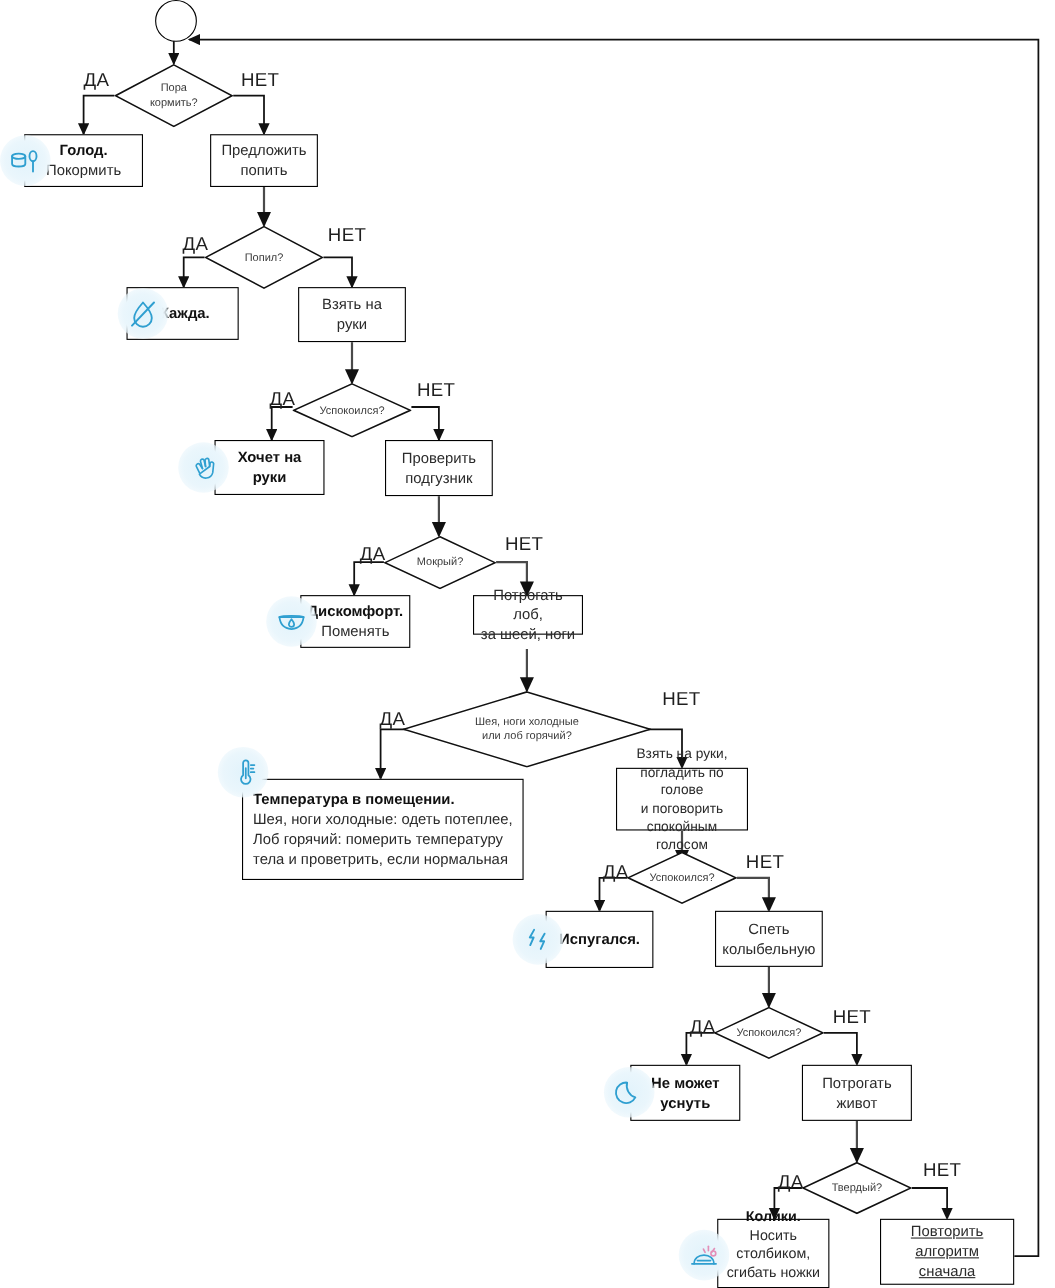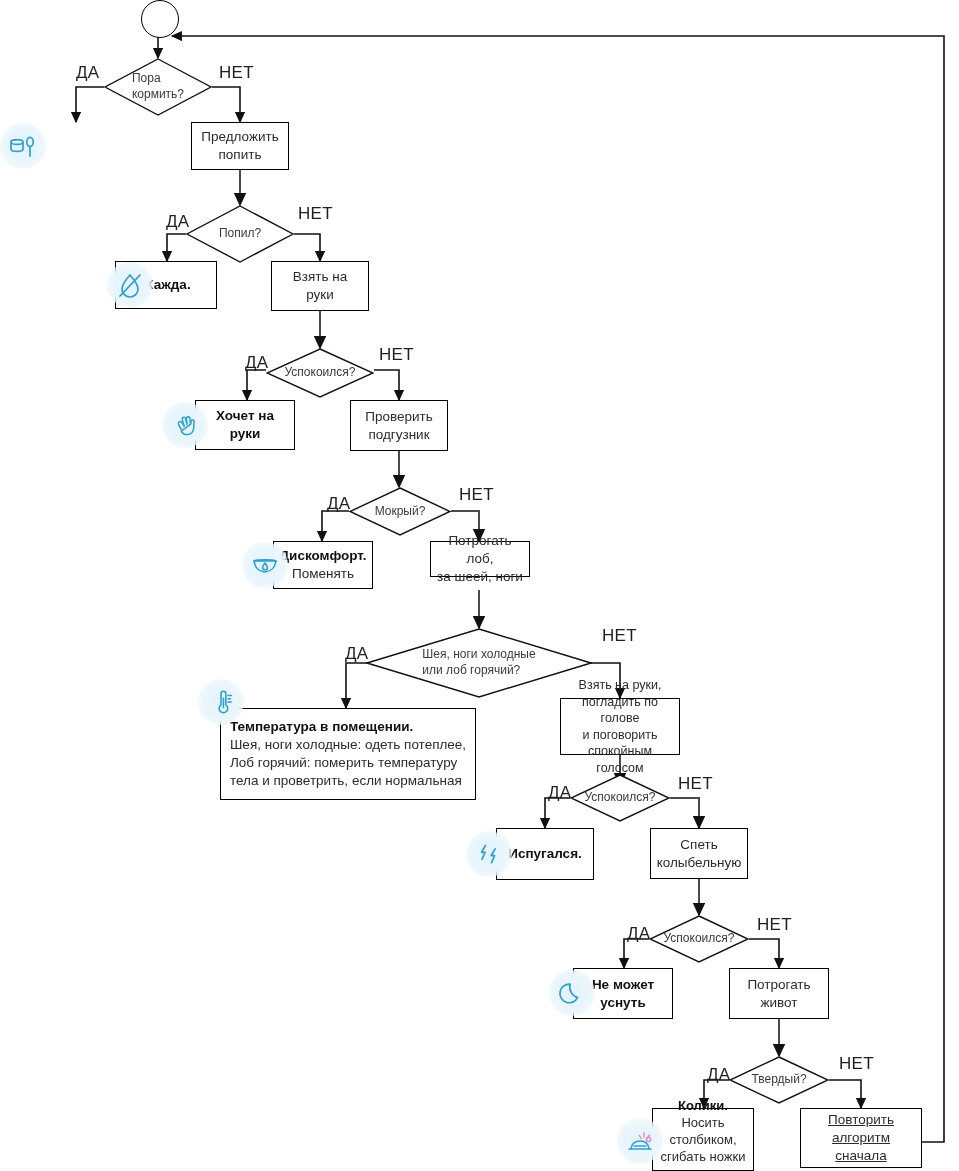--- a/index.html
+++ b/index.html
@@ -6,21 +6,21 @@
   body{font-family:"Liberation Sans","DejaVu Sans",sans-serif;}
   #canvas{position:relative;width:959px;height:1171px;background:#ffffff;overflow:hidden;}
   svg.wires{position:absolute;left:0;top:0;width:959px;height:1171px;pointer-events:none;}
   .node{position:absolute;box-sizing:border-box;}
   .proc{border:1.4px solid #000;background:#fff;display:flex;align-items:center;justify-content:center;text-align:center;
         font-size:13.5px;color:#2b2b2b;line-height:1.32;padding:2px 6px;}
   .result{border:1.6px solid #000;background:#fff;display:flex;align-items:center;justify-content:center;text-align:center;
         font-size:13.5px;color:#2b2b2b;line-height:1.32;padding:2px 6px;}
   .result b,.proc b{color:#111;font-weight:bold;}
   .result.left-al{justify-content:flex-start;text-align:left;padding-left:9px;}
-  .dec{display:flex;align-items:center;justify-content:center;font-size:12px;color:#3a3a3a;line-height:1.3;}
+  .dec{display:flex;align-items:center;justify-content:center;text-align:center;font-size:10px;color:#3a3a3a;line-height:1.3;}
   .dec .dtxt{position:relative;z-index:2;}
   .dec svg{position:absolute;left:0;top:0;}
   .lbl{position:absolute;font-size:17px;color:#1f1f1f;letter-spacing:.3px;}
   .icon{position:absolute;width:46px;height:46px;border-radius:50%;
         background:radial-gradient(circle at 50% 50%, #e2f3fb 0%, #eaf6fc 55%, rgba(240,250,253,0) 100%);
         display:flex;align-items:center;justify-content:center;}
   .icon svg{display:block;}
   .startc{position:absolute;border:1.5px solid #000;border-radius:50%;background:#fff;}
 </style>
 </head>
@@ -98,20 +98,26 @@
         <polygon points="54,1 107,29 54,57 1,29" fill="#fff" stroke="#111" stroke-width="1.4"></polygon>
       </svg>
     <div class="dtxt">
       <div>Пора</div>
       <div>кормить?</div>
     </div>
   </div>
   <div class="lbl" style="left:76px;top:63px;">ДА</div>
   <div class="lbl" style="left:219px;top:63px;">НЕТ</div>
 
+  <div class="node result" style="left:22px;top:122px;width:108px;height:48px;">
+    <div>
+      <b>Голод.</b>
+      <div>Покормить</div>
+    </div>
+  </div>
   <div class="icon" style="left:0px;top:123px;">
     <svg width="30" height="30" viewBox="0 0 30 30" fill="none" stroke="#2f9fd0" stroke-width="1.7" stroke-linecap="round" stroke-linejoin="round">
       <ellipse cx="9" cy="11" rx="6" ry="2.4"></ellipse>
         <path d="M3,11 L3,18 a6,2.4 0 0 0 12,0 L15,11"></path>
       <ellipse cx="22" cy="11" rx="3.2" ry="4.6"></ellipse>
         <path d="M22,15.6 L22,25"></path>
     </svg>
   </div>
 
   <div class="node proc" style="left:191px;top:122px;width:98px;height:48px;">

